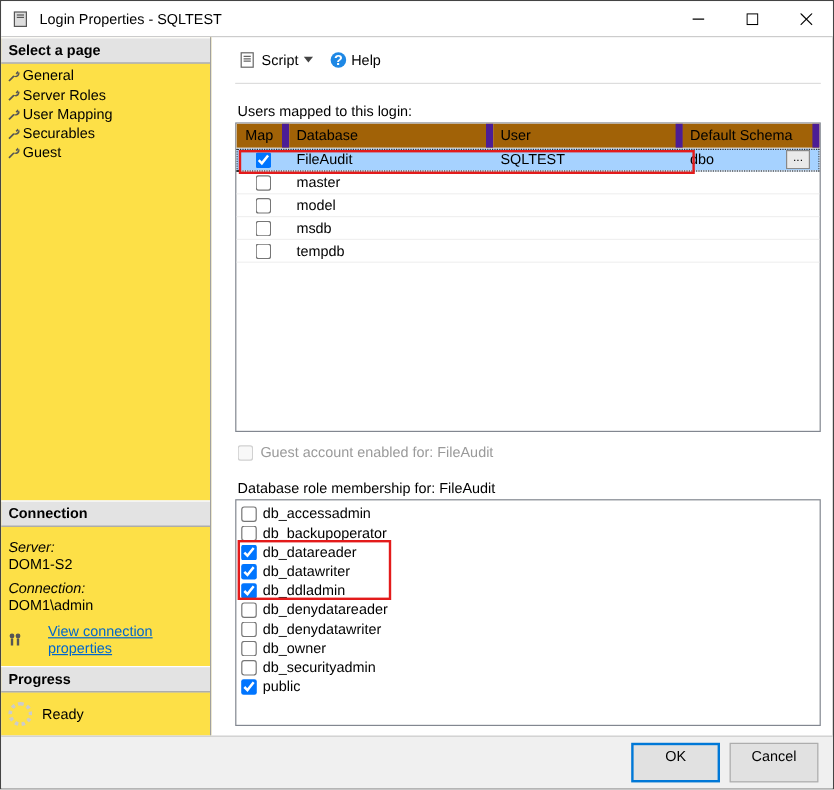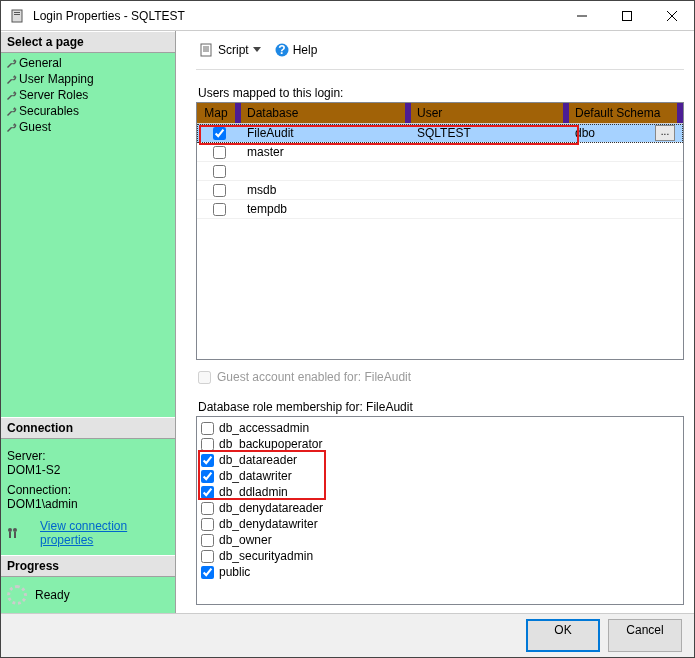--- a/index.html
+++ b/index.html
@@ -4,28 +4,28 @@
 <style>
   * { box-sizing: border-box; font-family: "Segoe UI", Tahoma, sans-serif; font-size: 12px; }
   html, body { margin:0; padding:0; }
   body { background:#fff; }
   .window { width:695px; height:658px; border:1px solid #444; background:#fff; display:flex; flex-direction:column; position:relative; }
   .titlebar { height:30px; display:flex; align-items:center; border-bottom:1px solid #ccc; background:#fff; }
   .titlebar .icon { width:16px; height:16px; margin:0 6px 0 8px; display:flex; align-items:center; justify-content:center; }
   .titlebar .title { flex:1; padding-left:2px; }
   .titlebar .ctrl { width:45px; height:29px; display:flex; align-items:center; justify-content:center; }
   .body { flex:1; display:flex; min-height:0; }
-  .left { width:175px; background:#86efac; border-right:1px solid #a0a0a0; display:flex; flex-direction:column; }
+  .left { width:175px; background:#fde047; border-right:1px solid #a0a0a0; display:flex; flex-direction:column; }
   .section-header { font-weight:bold; background:#e3e3e3; border-top:1px solid #fff; border-bottom:1px solid #a0a0a0; padding:3px 6px; }
   .nav { padding:2px 0; }
   .nav-item { display:flex; align-items:center; padding:1px 6px 1px 18px; position:relative; cursor:default; }
   .nav-item .wrench { position:absolute; left:4px; top:2px; }
   .left-spacer { flex:1; }
   .conn { padding:4px 6px 8px 6px; }
-  .conn-label { margin-top:6px; }
+  .conn-label { margin-top:6px;font-style:italic; }
   .conn-link { color:#0066cc; text-decoration:underline; display:inline-flex; align-items:center; gap:19px; margin-top:8px; }
   .progress { padding:8px 6px; display:flex; align-items:center; gap:8px; }
   .spinner { width:20px; height:20px; border:3px dotted #ccc; border-radius:50%; }
   .right { flex:1; display:flex; flex-direction:column; padding:8px 10px 0 20px; min-width:0; }
   .toolbar { display:flex; align-items:center; gap:6px; padding:2px 0 10px 0; border-bottom:1px solid #ddd; margin-bottom:14px; }
   .toolbar .tb-item { display:flex; align-items:center; gap:4px; padding:2px 4px; }
   .label { margin:2px 0 2px 2px; }
   .grid { border:1px solid #828790; height:258px; background:#fff; overflow:hidden; }
   .grid-head { display:flex; background:#fff; border-bottom:1px solid #d0d0d0; }
   .grid-head .gh { padding:3px 6px; border-right:6px solid #4c1d95; background:#a16207; }
@@ -96,29 +96,29 @@
               </svg>
             </span>
             <span>General</span>
           </div>
           <div class="nav-item">
             <span class="wrench">
               <svg width="12" height="12">
                 <path d="M10 2a3 3 0 0 1-4 4L2 10l1 1 4-4a3 3 0 0 0 4-4l-2 2-1-1z" fill="#555"></path>
               </svg>
             </span>
+            <span>Server Roles</span>
+          </div>
+          <div class="nav-item">
+            <span class="wrench">
+              <svg width="12" height="12">
+                <path d="M10 2a3 3 0 0 1-4 4L2 10l1 1 4-4a3 3 0 0 0 4-4l-2 2-1-1z" fill="#555"></path>
+              </svg>
+            </span>
             <span>User Mapping</span>
-          </div>
-          <div class="nav-item">
-            <span class="wrench">
-              <svg width="12" height="12">
-                <path d="M10 2a3 3 0 0 1-4 4L2 10l1 1 4-4a3 3 0 0 0 4-4l-2 2-1-1z" fill="#555"></path>
-              </svg>
-            </span>
-            <span>Server Roles</span>
           </div>
           <div class="nav-item">
             <span class="wrench">
               <svg width="12" height="12">
                 <path d="M10 2a3 3 0 0 1-4 4L2 10l1 1 4-4a3 3 0 0 0 4-4l-2 2-1-1z" fill="#555"></path>
               </svg>
             </span>
             <span>Securables</span>
           </div>
           <div class="nav-item">
@@ -212,20 +212,21 @@
               <div class="cell db">master</div>
               <div class="cell user"></div>
               <div class="cell schema">
                 <span></span>
               </div>
             </div>
             <div class="grid-row">
               <div class="cb">
                 <input type="checkbox" style="">
               </div>
+              <div class="cell db">model</div>
               <div class="cell user"></div>
               <div class="cell schema">
                 <span></span>
               </div>
             </div>
             <div class="grid-row">
               <div class="cb">
                 <input type="checkbox" style="">
               </div>
               <div class="cell db">msdb</div>

